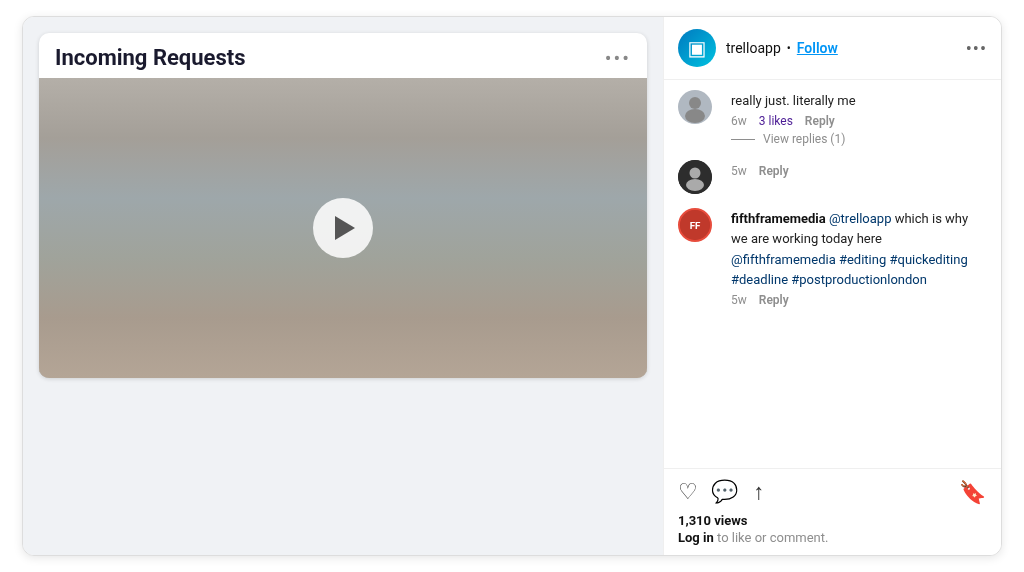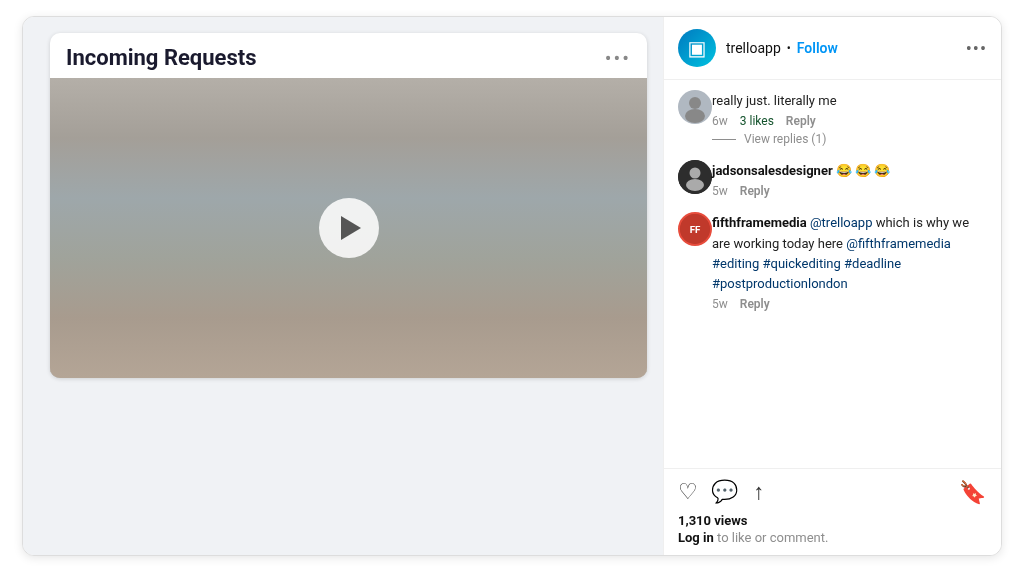--- a/index.html
+++ b/index.html
@@ -30,21 +30,20 @@
       background: #f0f2f5;
       padding: 16px;
       display: flex;
       flex-direction: column;
     }
     .card {
       background: #fff;
       border-radius: 10px;
       overflow: hidden;
       box-shadow: 0 1px 4px rgba(0,0,0,0.15);
-      margin-left: 11px;
     }
     .card-header {
       display: flex;
       justify-content: space-between;
       align-items: center;
       padding: 12px 16px 8px;
     }
     .card-title {
       font-size: 22px;
       font-weight: 700;
@@ -164,35 +163,36 @@
     }
     .ig-dot {
       color: #111;
       font-size: 12px;
     }
     .ig-follow {
       color: #0095f6;
       font-weight: 600;
       font-size: 14px;
       cursor: pointer;
+      text-decoration: underline;
     }
     .ig-header-dots {
       font-size: 18px;
       color: #666;
       letter-spacing: 1px;
       cursor: pointer;
     }
     .ig-comments {
       flex: 1;
       overflow-y: auto;
       padding: 10px 14px;
     }
     .comment-block {
       display: flex;
-      gap: 0;
+      gap: 19px;
       margin-bottom: 14px;
     }
     .comment-avatar {
       width: 34px;
       height: 34px;
       border-radius: 50%;
       flex-shrink: 0;
       overflow: hidden;
       display: flex;
       align-items: center;
@@ -228,21 +228,21 @@
       gap: 12px;
       margin-top: 4px;
       align-items: flex-end;
     }
     .comment-time {
       font-size: 12px;
       color: #8e8e8e;
     }
     .comment-likes {
       font-size: 12px;
-      color: #14532d;
+      color: #4c1d95;
     }
     .comment-reply-btn {
       font-size: 12px;
       font-weight: 600;
       color: #8e8e8e;
       cursor: pointer;
     }
     .view-replies {
       display: flex;
       align-items: center;
@@ -393,25 +393,20 @@
 
       <div class="comment-block">
         <div class="comment-avatar avatar-dark">
           <svg width="34" height="34" viewBox="0 0 34 34">
             <circle cx="17" cy="17" r="17" fill="#2d2d2d"></circle>
             <circle cx="17" cy="13" r="5.5" fill="#aaa"></circle>
             <ellipse cx="17" cy="25" rx="9" ry="6" fill="#aaa"></ellipse>
           </svg>
         </div>
         <div class="comment-content">
-          <span class="comment-text">
-            <span class="comment-user">jadsonsalesdesigner</span>
-            <span> </span>
-            <span>😂 😂 😂</span>
-          </span>
           <div class="comment-meta">
             <span class="comment-time">5w</span>
             <span class="comment-reply-btn">Reply</span>
           </div>
         </div>
       </div>
 
       <div class="comment-block">
         <div class="comment-avatar avatar-red">
           <svg width="34" height="34" viewBox="0 0 34 34">

